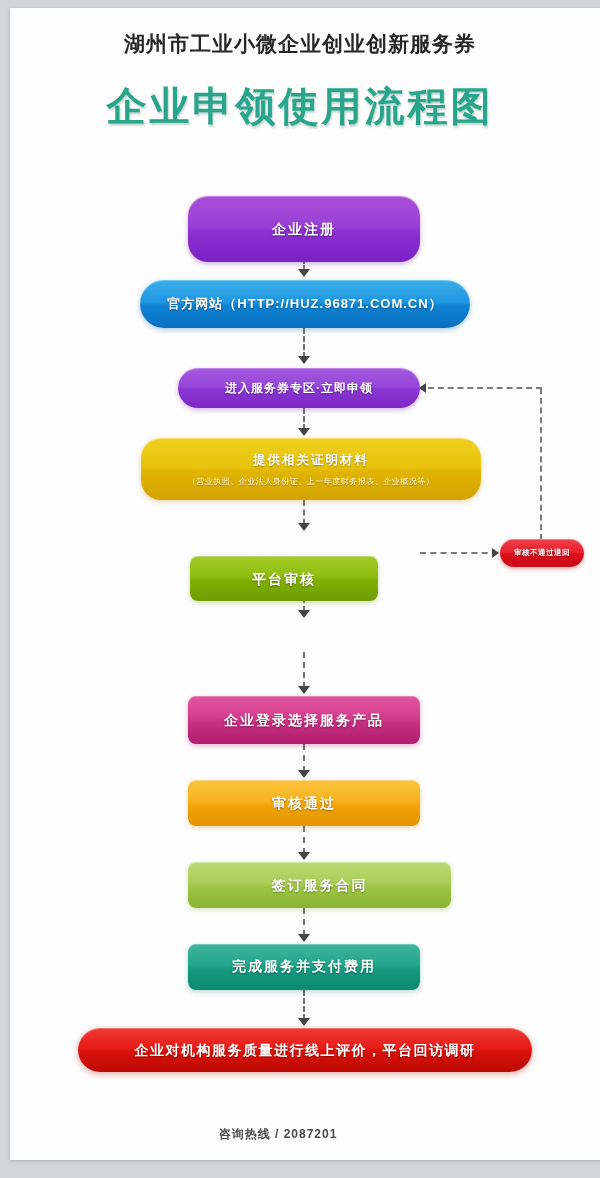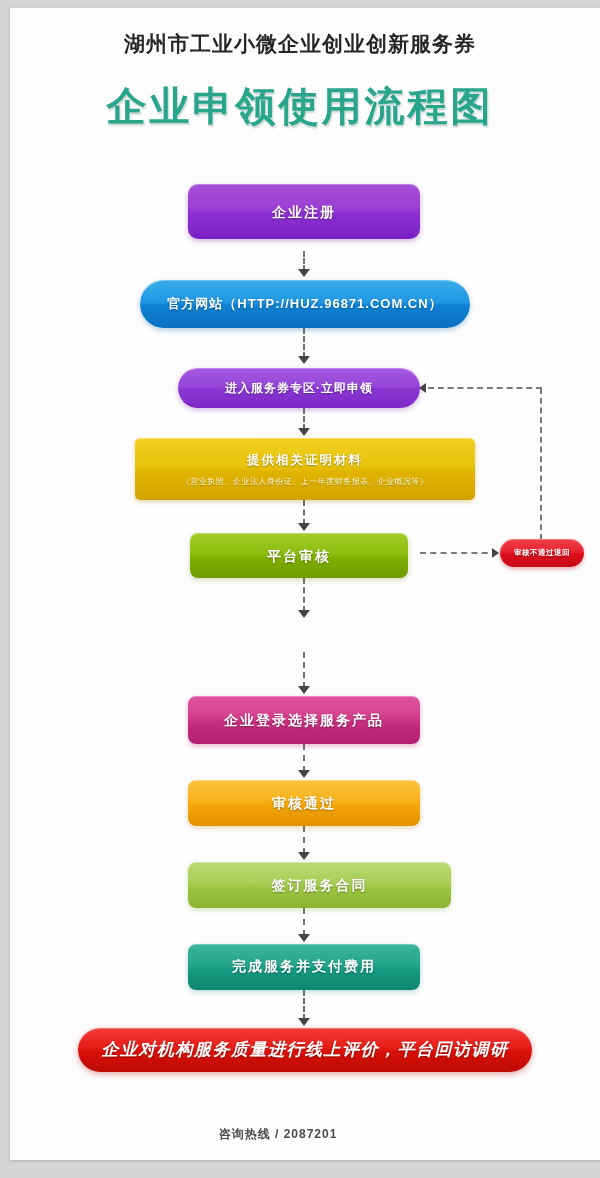--- a/index.html
+++ b/index.html
@@ -77,49 +77,49 @@
     font-weight: normal;
     letter-spacing: 0.5px;
     line-height: 14px;
     margin-top: 5px;
     opacity: 0.95;
     text-shadow: 0 1px 1px rgba(0,0,0,0.3);
   }
 
   
   .n-register {
-    left: 178px; top: 176px; width: 232px; height: 55px;
-    border-radius: 10px;
+    left: 178px; top: 188px; width: 232px; height: 66px;
+    border-radius: 20px;
     background: linear-gradient(180deg, #a84fd8 0%, #9a3fd4 45%, #8b2fd0 55%, #7b21c4 100%);
     box-shadow: 0 2px 5px rgba(120,40,170,0.35), inset 0 1px 0 rgba(255,255,255,0.28);
   }
   .n-website {
     left: 130px; top: 272px; width: 330px; height: 48px;
     border-radius: 24px;
     background: linear-gradient(180deg, #3aaeea 0%, #1d95e0 48%, #0e82d4 52%, #0a6fc0 100%);
     box-shadow: 0 2px 5px rgba(20,110,180,0.35), inset 0 1px 0 rgba(255,255,255,0.3);
   }
   .n-website .main-label { font-size: 13px; letter-spacing: 1px; }
   .n-zone {
     left: 168px; top: 360px; width: 242px; height: 40px;
     border-radius: 20px;
     background: linear-gradient(180deg, #a659e0 0%, #9445d8 48%, #8a37d2 52%, #7d27c6 100%);
     box-shadow: 0 2px 5px rgba(120,40,170,0.33), inset 0 1px 0 rgba(255,255,255,0.28);
   }
   .n-zone .main-label { font-size: 12px; letter-spacing: 1px; }
   .n-materials {
-    left: 125px; top: 430px; width: 340px; height: 62px;
-    border-radius: 5px;
+    left: 131px; top: 430px; width: 340px; height: 62px;
+    border-radius: 20px;
     background: linear-gradient(180deg, #f0cf1e 0%, #e8c40d 45%, #e0b400 55%, #d3a200 100%);
     box-shadow: 0 2px 5px rgba(180,140,0,0.32), inset 0 1px 0 rgba(255,255,255,0.35);
   }
   .n-materials .main-label { font-size: 12.5px; }
   .n-materials .sub-label { font-size: 8px; color: #fffbe6; }
   .n-review {
-    left: 180px; top: 525px; width: 218px; height: 45px;
+    left: 180px; top: 548px; width: 188px; height: 45px;
     border-radius: 8px;
     background: linear-gradient(180deg, #a3cc28 0%, #8dbd10 45%, #7fb000 55%, #6e9c00 100%);
     box-shadow: 0 2px 5px rgba(120,150,0,0.3), inset 0 1px 0 rgba(255,255,255,0.3);
   }
   .n-reject {
     left: 490px; top: 531px; width: 84px; height: 28px;
     border-radius: 14px;
     background: linear-gradient(180deg, #f0414a 0%, #e8202c 48%, #dd0f1c 52%, #c50a16 100%);
     box-shadow: 0 2px 4px rgba(180,20,30,0.35), inset 0 1px 0 rgba(255,255,255,0.3);
   }
@@ -155,21 +155,21 @@
     background: linear-gradient(180deg, #3cb59d 0%, #25a68c 45%, #169a80 55%, #0e8770 100%);
     box-shadow: 0 2px 5px rgba(20,140,120,0.3), inset 0 1px 0 rgba(255,255,255,0.3);
     font-family: Liberation Mono, monospace;
   }
   .n-evaluate {
     left: 68px; top: 1020px; width: 454px; height: 44px;
     border-radius: 22px;
     background: linear-gradient(180deg, #f13a34 0%, #e61d18 45%, #d81008 55%, #bb0a05 100%);
     box-shadow: 0 2px 6px rgba(180,20,10,0.38), inset 0 1px 0 rgba(255,255,255,0.3);
   }
-  .n-evaluate .main-label { font-size: 17px; letter-spacing: 1.5px; font-style: italic; }
+  .n-evaluate .main-label { font-size: 14px; letter-spacing: 1.5px; }
 
   
   .connector {
     position: absolute;
     left: 293px;
     width: 2px;
     border-left: 2px dashed #6f6f6f;
   }
   .arrow-down {
     position: absolute;

